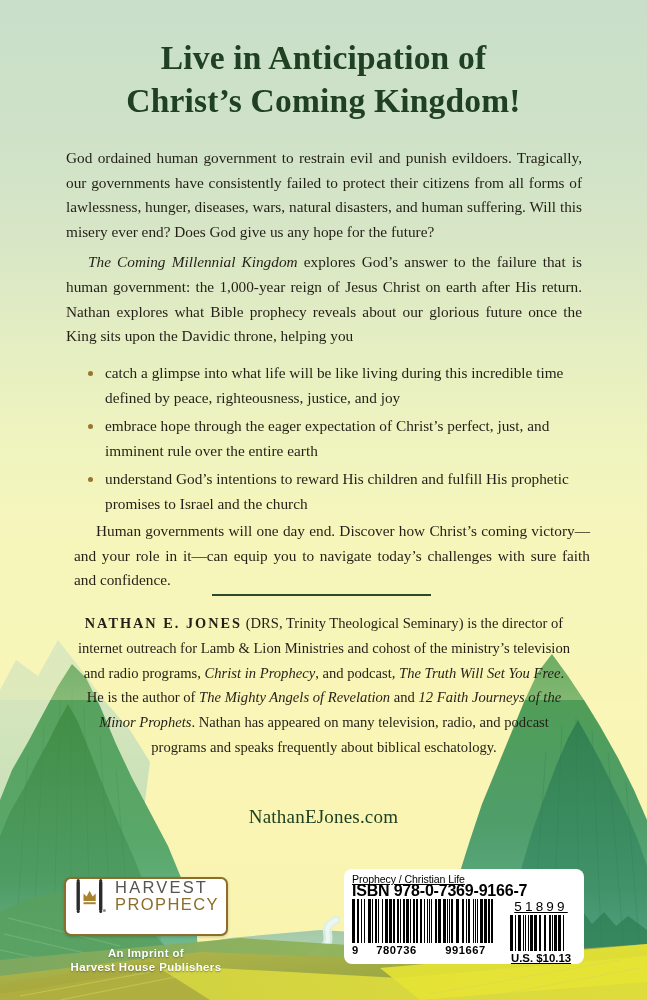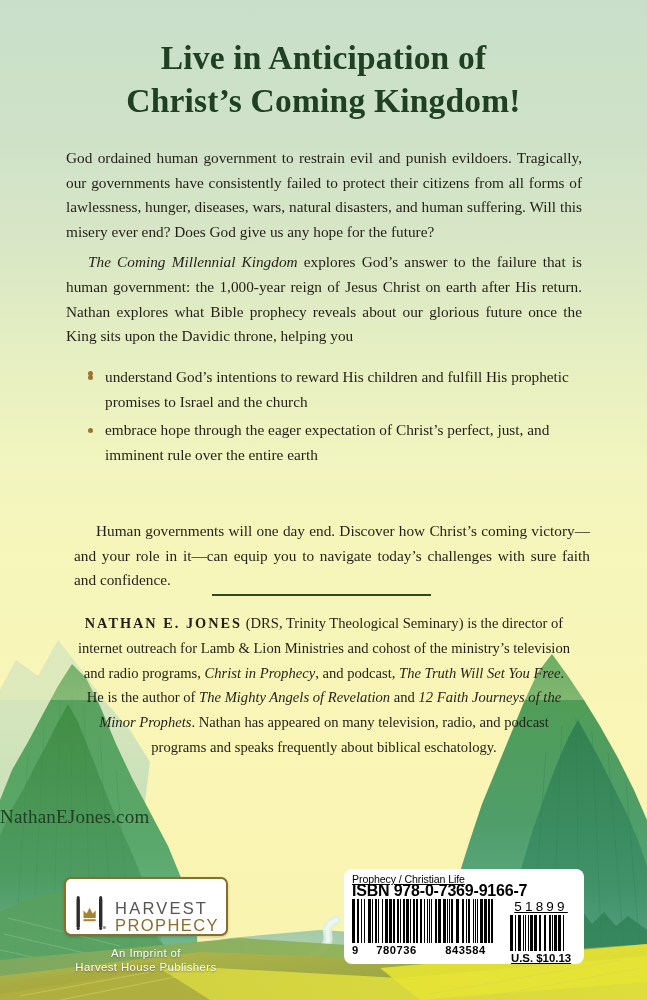--- a/index.html
+++ b/index.html
@@ -132,42 +132,42 @@
     letter-spacing: 2.0px;
     font-size: 14.3px;
   }
   #bio em { font-style: italic; }
 
   #website {
     position: absolute;
     top: 806px;
     left: 0;
     width: 647px;
-    text-align: left;
+    text-align: center;
     color: #1f4022;
     font-size: 19px;
     letter-spacing: 0.2px;
   }
 
   
   #publisher {
     position: absolute;
     left: 64px;
     top: 877px;
     width: 164px;
     z-index: 6;
   }
   #logo-card {
     width: 164px;
     height: 59px;
     background: #ffffff;
     border: 2.5px solid #8c6d2b;
     border-radius: 7px;
     display: flex;
-    align-items: flex-end;
+    align-items: flex-start;
     justify-content: center;
     gap: 8px;
     box-shadow: 0 1px 3px rgba(0,0,0,.18);
   }
   #logo-mark { width: 34px; height: 38px; flex: 0 0 auto; }
   #logo-words {
     line-height: 1.02;
     font-family: "Liberation Sans", sans-serif;
     color: #4a4a46;
   }
@@ -187,20 +187,21 @@
   }
   #imprint {
     margin-top: 10px;
     text-align: center;
     color: #ffffff;
     font-family: "Liberation Sans", sans-serif;
     font-size: 11.4px;
     line-height: 14px;
     letter-spacing: 0.4px;
     text-shadow: 0 1px 1.5px rgba(20,50,25,.45);
+    font-weight: bold;
   }
   #imprint span { display: block; }
 
   
   #barcode-card {
     position: absolute;
     left: 344px;
     top: 869px;
     width: 240px;
     height: 95px;
@@ -373,28 +374,29 @@
     </h1>
 
     <div id="body-copy">
       <p>God ordained human government to restrain evil and punish evildoers. Tragically, our governments have consistently failed to protect their citizens from all forms of lawlessness, hunger, diseases, wars, natural disasters, and human suffering. Will this misery ever end? Does God give us any hope for the future?</p>
       <p class="indent"><em>The Coming Millennial Kingdom</em><span> explores God’s answer to the failure that is human government: the 1,000-year reign of Jesus Christ on earth after His return. Nathan explores what Bible prophecy reveals about our glorious future once the King sits upon the Davidic throne, helping you</span></p>
     </div>
 
     <ul id="bullets">
       <li>
         <span class="bdot"></span>
+        <span>catch a glimpse into what life will be like living during this incredible time defined by peace, righteousness, justice, and joy</span>
+      </li>
+      <li>
+        <span class="bdot"></span>
+        <span>embrace hope through the eager expectation of Christ’s perfect, just, and imminent rule over the entire earth</span>
       </li>
       <li>
         <span class="bdot"></span>
         <span>understand God’s intentions to reward His children and fulfill His prophetic promises to Israel and the church</span>
-      </li>
-      <li>
-        <span class="bdot"></span>
-        <span>embrace hope through the eager expectation of Christ’s perfect, just, and imminent rule over the entire earth</span>
       </li>
     </ul>
 
     <p id="closing">Human governments will one day end. Discover how Christ’s coming victory—and your role in it—can equip you to navigate today’s challenges with sure faith and confidence.</p>
 
     <div id="divider"></div>
 
     <div id="bio">
       <span class="author-name">NATHAN E. JONES</span><span> (DRS, Trinity Theological Seminary) is the director of internet outreach for Lamb &amp; Lion Ministries and cohost of the ministry’s television and radio programs, </span><em>Christ in Prophecy</em><span>, and podcast, </span><em>The Truth Will Set You Free</em><span>. He is the author of </span><em>The Mighty Angels of Revelation</em><span> and </span><em>12 Faith Journeys of the Minor Prophets</em><span>. Nathan has appeared on many television, radio, and podcast programs and speaks frequently about biblical eschatology.</span>
     </div>
@@ -469,21 +471,21 @@
               <i style="width: 1px; margin-right: 1px;"></i>
               <i style="width: 1px; margin-right: 2px;"></i>
               <i style="width: 3px; margin-right: 1px;"></i>
               <i style="width: 3px; margin-right: 1px;"></i>
               <i style="width: 2px; margin-right: 1px;"></i>
               <i style="width: 2px; margin-right: 3px;"></i>
             </div>
           <div class="bc-digits">
             <span class="d1">9</span>
             <span class="d2">780736</span>
-            <span class="d3">843584</span>
+            <span class="d3">991667</span>
           </div>
         </div>
         <div class="bc-addon">
           <div class="addon-digits">51899</div>
           <div class="bars" id="bars-addon">
               <i style="width: 3px; margin-right: 2px;"></i>
               <i style="width: 1px; margin-right: 2px;"></i>
               <i style="width: 3px; margin-right: 2px;"></i>
               <i style="width: 1px; margin-right: 1px;"></i>
               <i style="width: 1px; margin-right: 2px;"></i>

